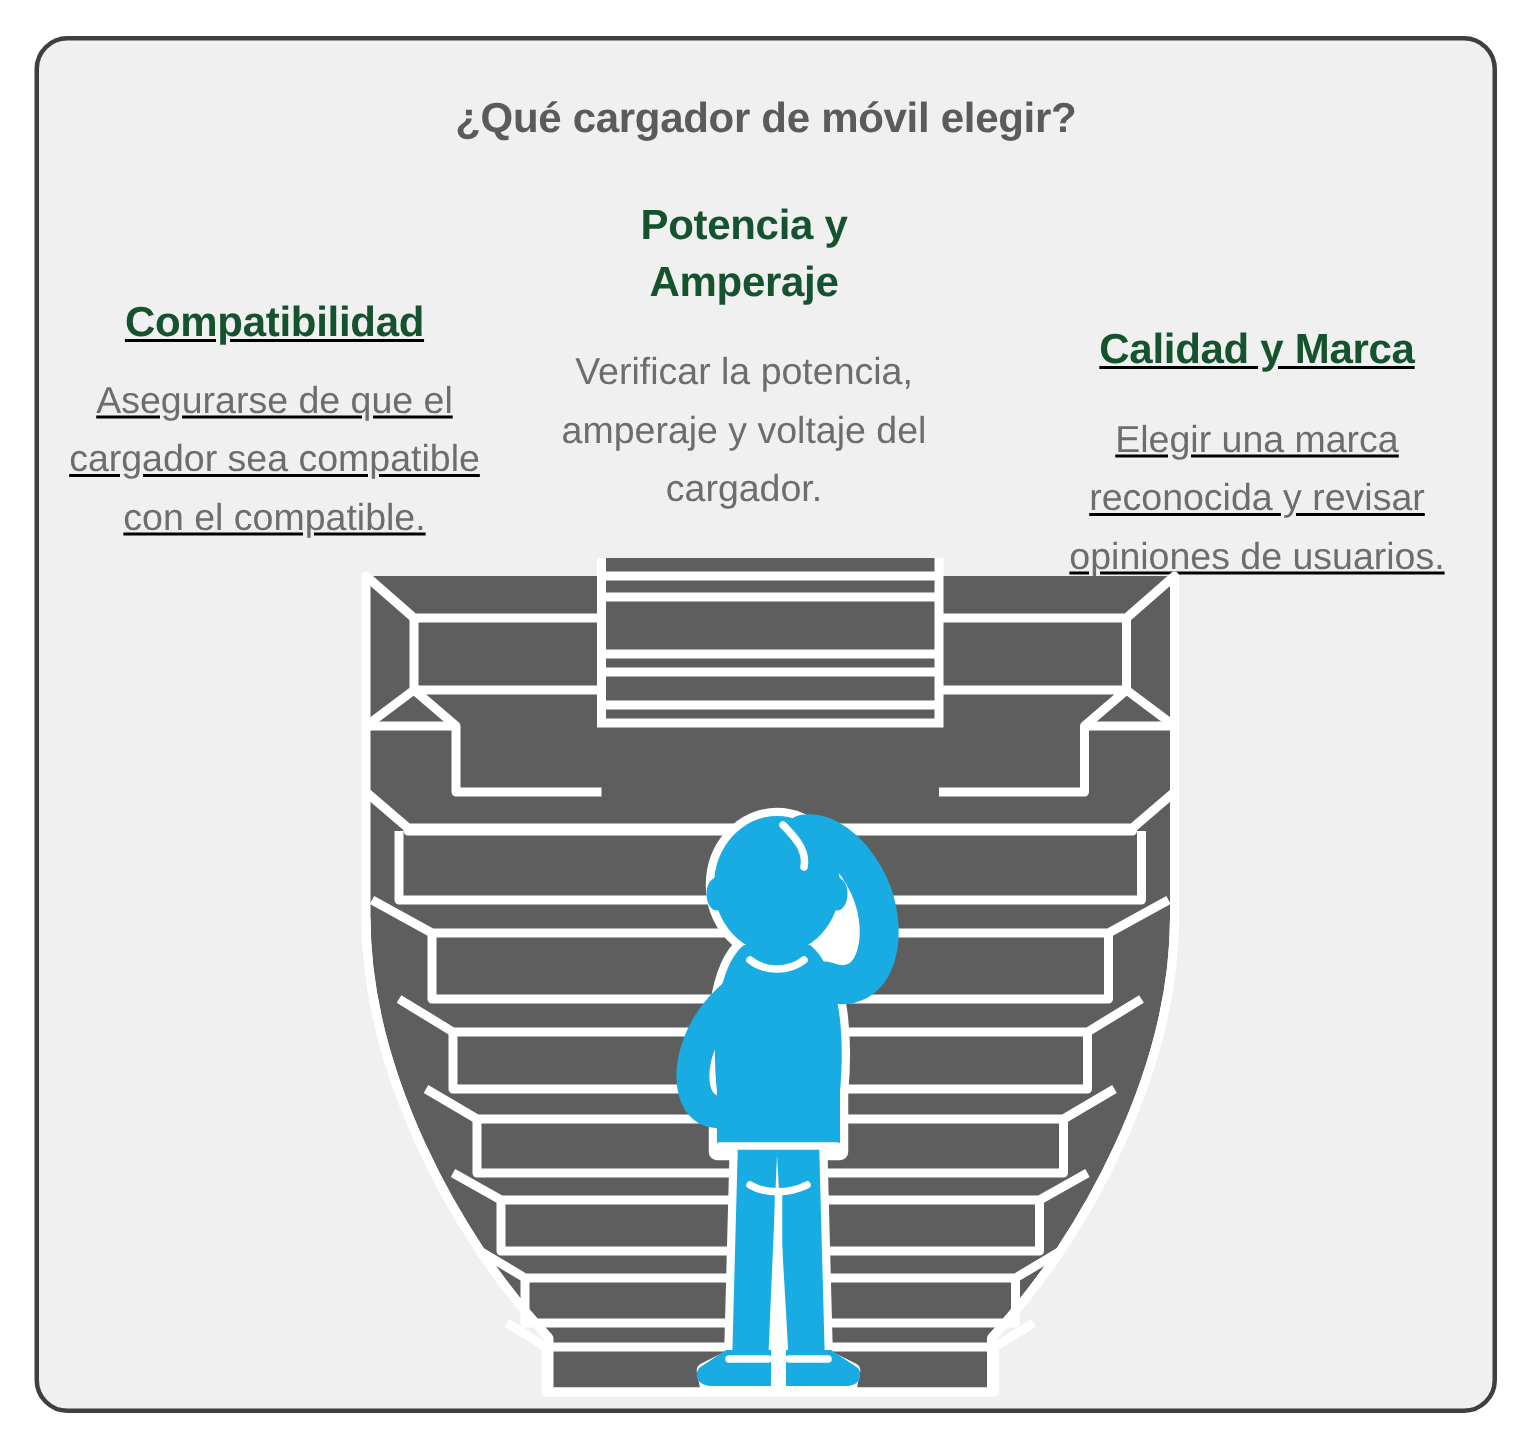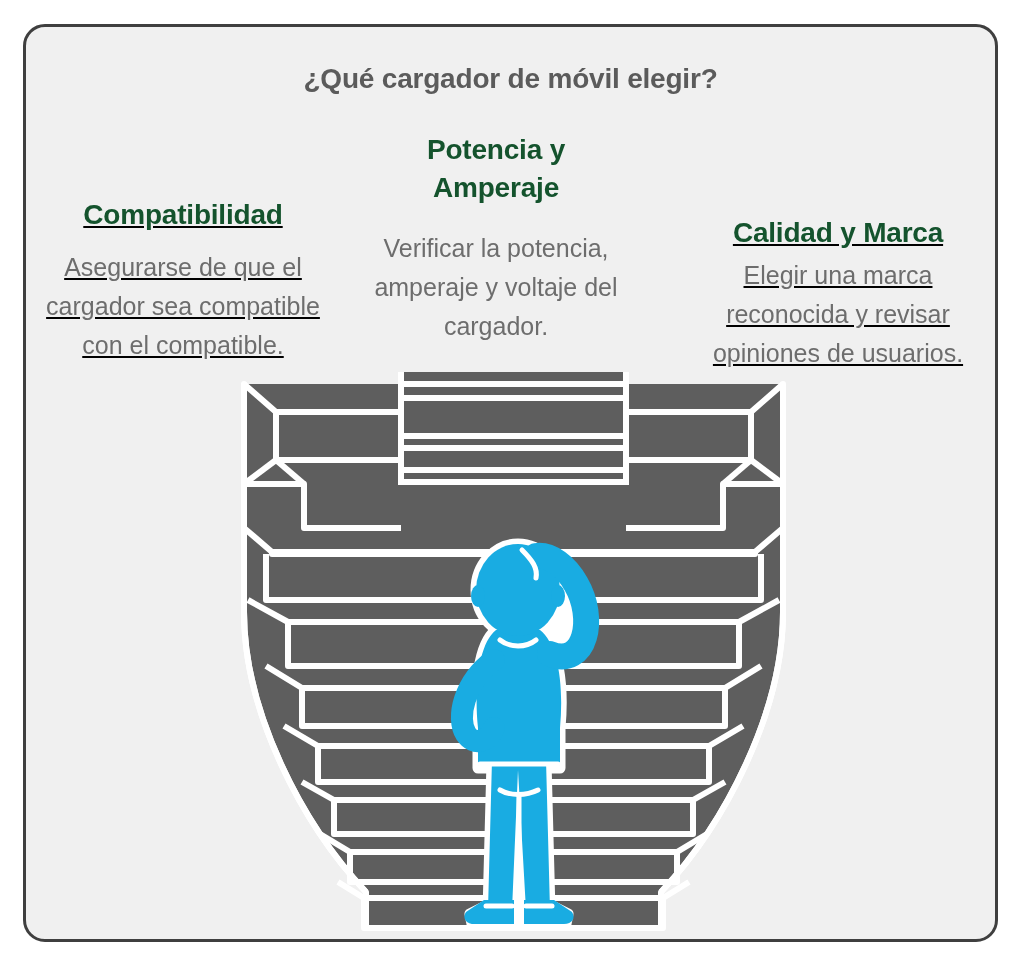--- a/index.html
+++ b/index.html
@@ -72,21 +72,21 @@
   #column-potencia .col-body {
     margin-top: 22px;
   }
   #column-calidad {
     left: 664px;
     top: 187px;
     width: 296px;
     text-decoration: underline;
   }
   #column-calidad .col-body {
-    margin-top: 4px;
+    margin-top: 22px;
   }
 
   #stairs-illustration {
     position: absolute;
     left: 0;
     top: 345px;
     width: 975px;
     height: 570px;
     display: block;
   }

